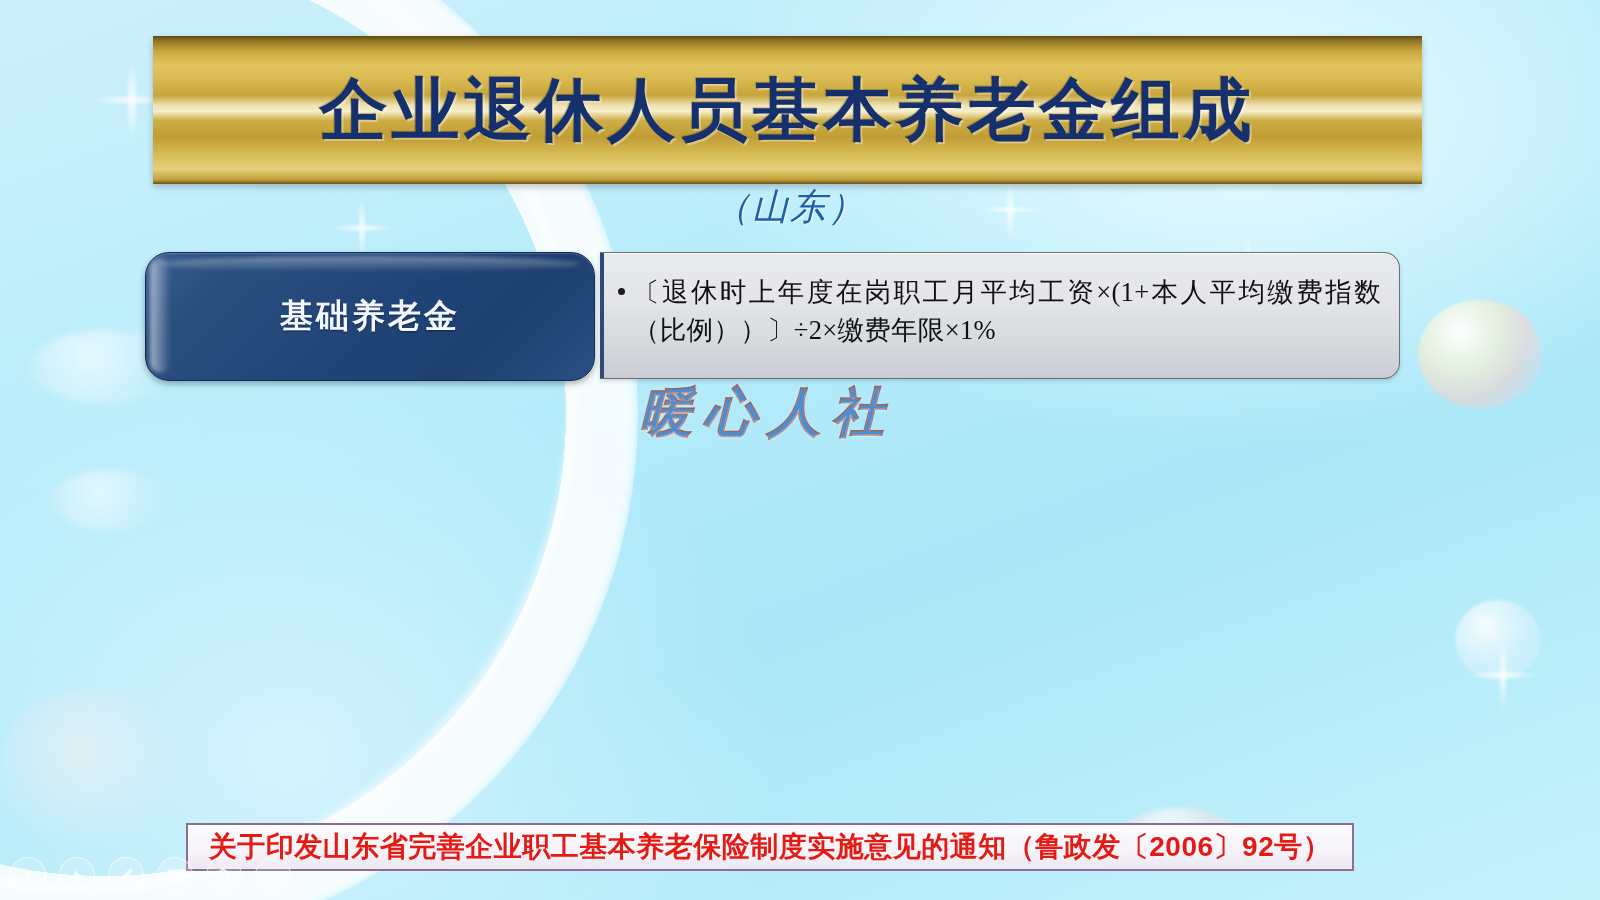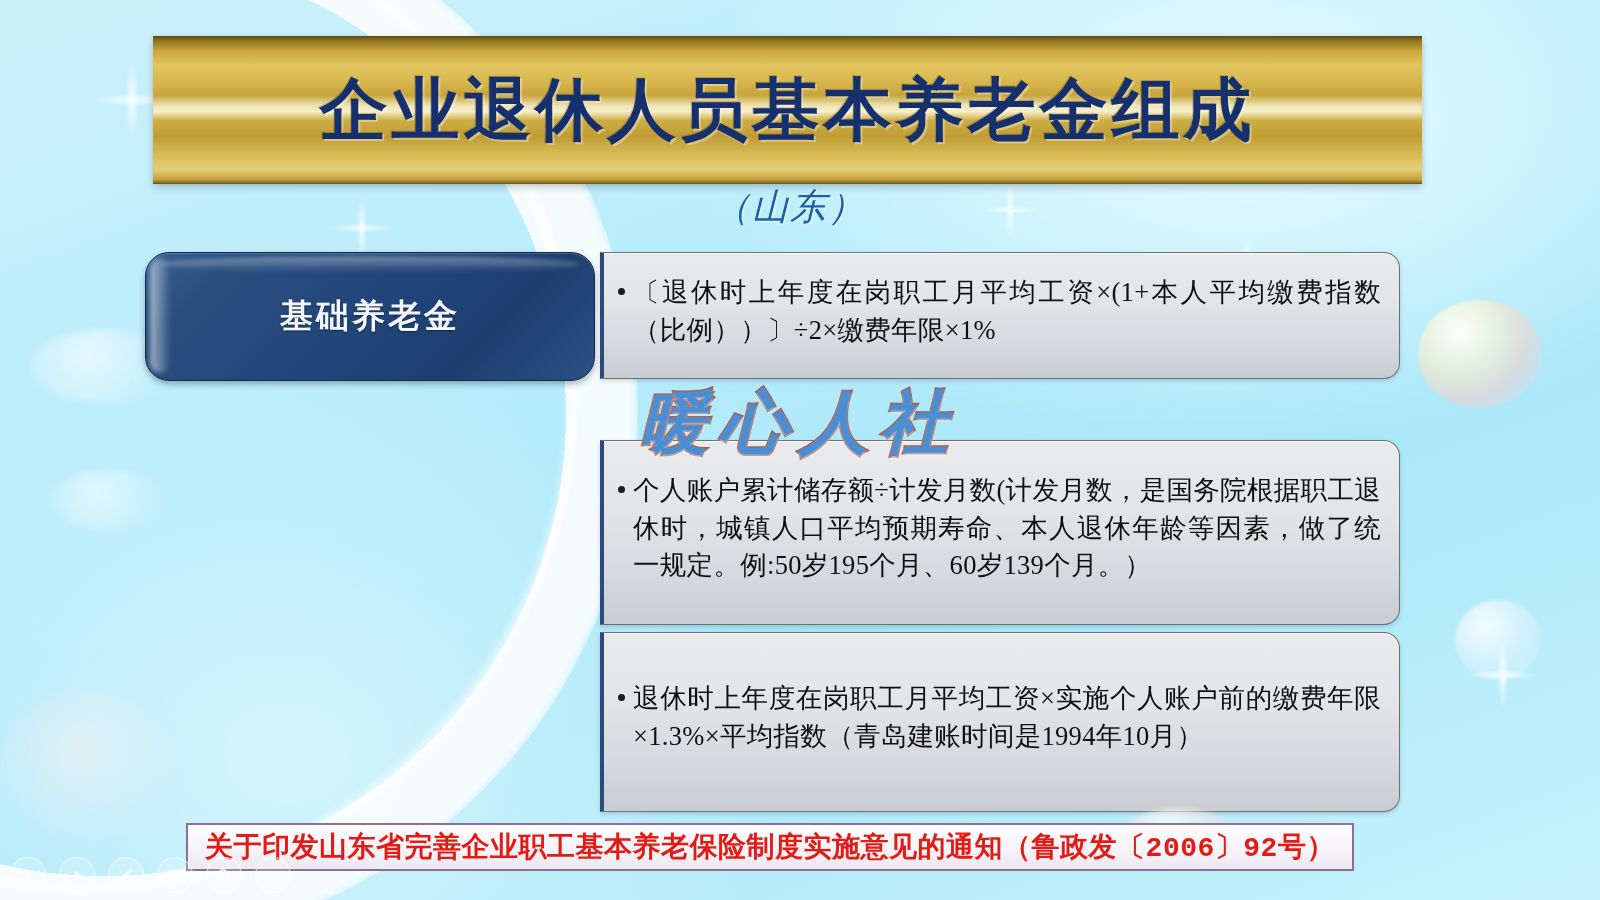--- a/index.html
+++ b/index.html
@@ -158,38 +158,38 @@
   .desc-text{
     font-family:"Liberation Serif","DejaVu Serif",serif;
     font-size:26.5px;line-height:1.42;color:#101010;letter-spacing:.3px;
     text-align:justify;
   }
 
   
   #watermark{
     position:absolute;left:640px;top:378px;z-index:30;
     font-family:"Liberation Serif","DejaVu Serif",serif;
-    font-size:68px;font-weight:bold;font-style:italic;letter-spacing:12px;
+    font-size:52px;font-weight:normal;font-style:italic;letter-spacing:12px;
     color:#4a8fd4;
     -webkit-text-stroke:3px #a25f55;
     paint-order:stroke fill;
     text-shadow:0 2px 3px rgba(255,255,255,.5);
     pointer-events:none;
   }
 
   
   #footer-banner{
     position:absolute;left:186px;top:823px;width:1168px;height:48px;
     background:linear-gradient(to bottom,#fdfcfe 0%,#f6f3f9 55%,#ecE8f2 100%);
     border:2px solid #8c6f92;
     display:flex;align-items:center;justify-content:center;
     box-sizing:border-box;
   }
   #footer-text{
-    font-family:Liberation Mono, monospace;
+    font-family:Liberation Sans, sans-serif;
     font-size:28px;font-weight:bold;color:#e31b14;letter-spacing:.5px;
     white-space:nowrap;
   }
 
   
   #toolbar{
     position:absolute;left:10px;top:855px;height:40px;
     display:flex;align-items:center;gap:13px;z-index:40;
   }
   .tb-btn{
@@ -229,35 +229,23 @@
   </div>
   <div class="desc-box">
     <div class="desc-list">
       <span class="bullet"></span>
       <span class="desc-text">〔退休时上年度在岗职工月平均工资×(1+本人平均缴费指数（比例））〕÷2×缴费年限×1%</span>
     </div>
   </div>
 </div>
 
 <div class="row" id="row-1">
-  <div class="desc-box">
-    <div class="desc-list">
-      <span class="bullet"></span>
-      <span class="desc-text">个人账户累计储存额÷计发月数(计发月数，是国务院根据职工退休时，城镇人口平均预期寿命、本人退休年龄等因素，做了统一规定。例:50岁195个月、60岁139个月。）</span>
-    </div>
-  </div>
 </div>
 
 <div class="row" id="row-2">
-  <div class="desc-box">
-    <div class="desc-list">
-      <span class="bullet"></span>
-      <span class="desc-text">退休时上年度在岗职工月平均工资×实施个人账户前的缴费年限×1.3%×平均指数（青岛建账时间是1994年10月）</span>
-    </div>
-  </div>
 </div>
 
 <div class="bubble b1"></div>
 <div class="bubble b2"></div>
 <div class="bubble b3"></div>
 <div class="sparkle s3"></div>
 
 <div id="watermark">暖心人社</div>
 
 <div id="footer-banner">

